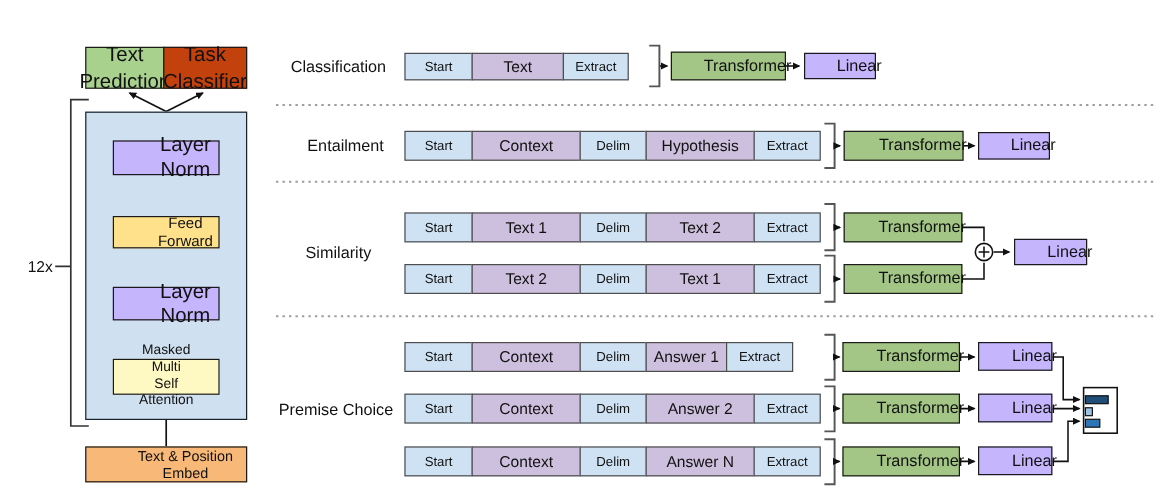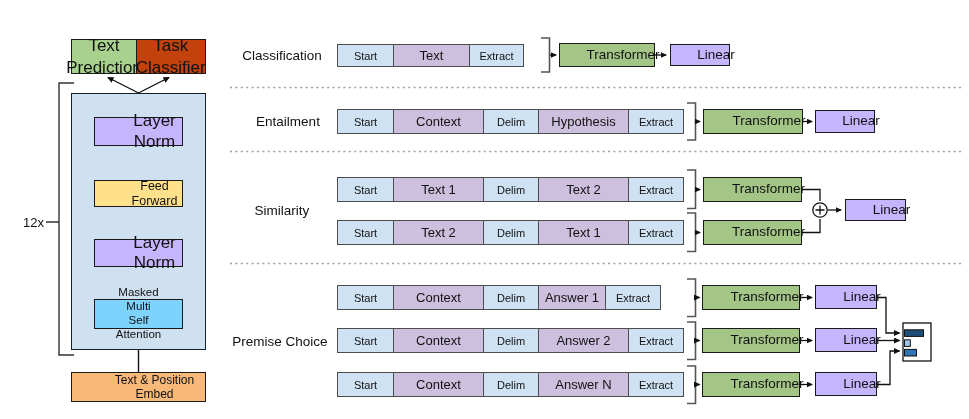--- a/index.html
+++ b/index.html
@@ -17,21 +17,21 @@
   .split-box{position:absolute;display:flex;z-index:3;}
   .split-box .half{
     flex:none;display:flex;align-items:center;justify-content:center;text-align:center;
     border:1.5px solid #1a1a1a;font-size:17px;line-height:1.25;padding:1px 3px;
   }
   .half.pred{background:#a9d18e;}
   .half.clsf{background:#c2410c;margin-left:-1.5px;}
   .block-blue{background:#cfe0f1;border:1.7px solid #16202b;z-index:2;}
   .lnorm{background:#c4b5fd;font-size:17px;}
   .ffwd{background:#ffe18c;font-size:12.5px;}
-  .mattn{background:#7dd3fc;font-size:11.5px;padding:0 20px;}
+  .mattn{background:#fef9c3;font-size:11.5px;padding:0 20px;}
   .embed{background:#f8b878;font-size:12px;}
   .repeat-lbl{position:absolute;font-size:13px;z-index:3;}
   
   .task-label{
     position:absolute;width:106px;text-align:center;font-size:13.5px;z-index:3;
   }
   .tok-row{position:absolute;display:flex;z-index:3;}
   .tok{
     flex:none;height:100%;display:flex;align-items:center;justify-content:center;
     border:1px solid #4d4d4d;text-align:center;

